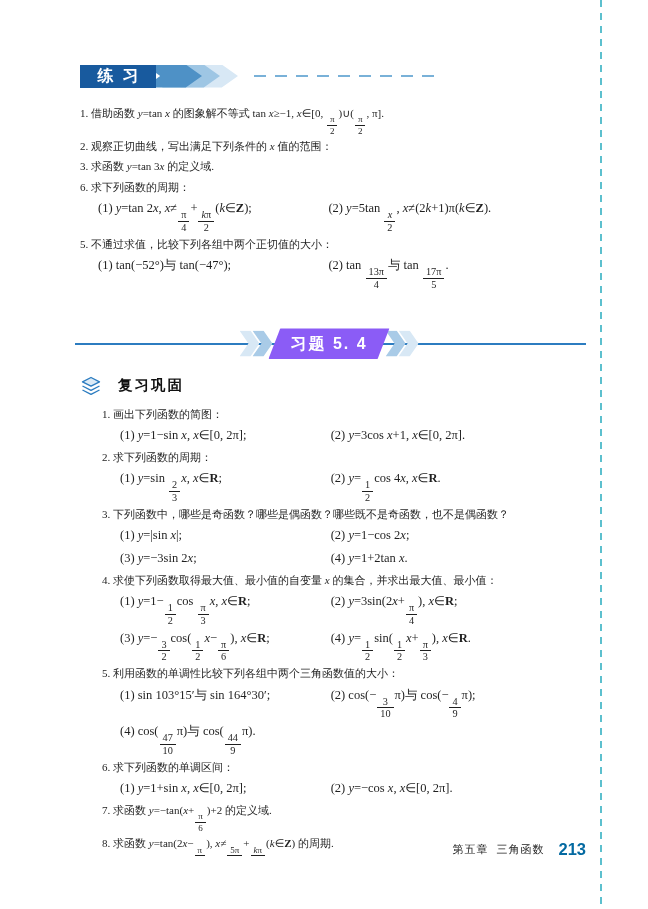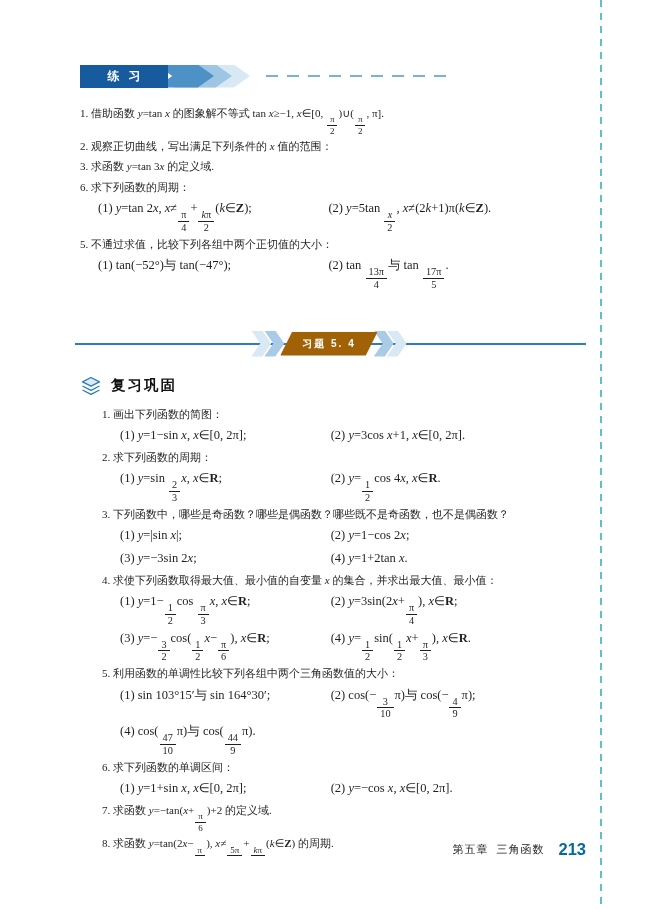--- a/index.html
+++ b/index.html
@@ -16,22 +16,22 @@
   .vdash {
     position:absolute; top:0; bottom:0; right:46px; width:2px;
     background:repeating-linear-gradient(180deg,#5cc0ce 0 7px, transparent 7px 13px);
   }
   .content { position:absolute; left:80px; right:70px; top:64px; }
 
   
   .practice-banner { display:flex; align-items:center; height:24px; margin-bottom:16px; }
   .pb-label {
     background:#185a9e; color:#fff;
-    font-family:"Liberation Sans", sans-serif; font-weight:bold; font-size:12px;
-    width:88px; height:23px; display:flex; align-items:center; justify-content:center;
+    font-family:"Liberation Sans", sans-serif; font-weight:bold; font-size:16px;
+    width:76px; height:23px; display:flex; align-items:center; justify-content:center;
     letter-spacing:9px; padding-left:9px; position:relative; z-index:4;
   }
   .arr { width:58px; height:23px; position:relative;
     clip-path:polygon(0 0,72% 0,100% 50%,72% 100%,0 100%,28% 50%); }
   .arr.a1 { background:#4e91c6; margin-left:-12px; z-index:3; }
   .arr.a2 { background:#9ec6e4; margin-left:-40px; z-index:2; }
   .arr.a3 { background:#d8e8f5; margin-left:-40px; z-index:1; }
   .pb-dashes { width:182px; height:2px; margin-left:16px;
     background:repeating-linear-gradient(90deg,#79b1d8 0 12px, transparent 12px 21px); }
 
@@ -58,29 +58,29 @@
     margin-top:-1px; background:#2c7cc0; }
   .eb { position:absolute; left:50%; top:50%; transform:translate(-50%,-50%);
     display:flex; align-items:center; }
   .ch { width:20px; height:26px;
     clip-path:polygon(0 0,55% 0,100% 50%,55% 100%,0 100%,45% 50%); }
   .ch.c1 { background:#d8e8f5; }
   .ch.c2 { background:#a9cbe7; margin-left:-7px; }
   .ch.c3 { background:#a9cbe7; }
   .ch.c4 { background:#d8e8f5; margin-left:-7px; }
   .eb-label {
-    background:#a16207; color:#fff;
-    font-family:"Liberation Sans", sans-serif; font-weight:bold; font-size:10px;
+    background:#8b5cf6; color:#fff;
+    font-family:"Liberation Sans", sans-serif; font-weight:bold; font-size:16px;
     padding:5px 22px; margin:16px -4px; position:relative; z-index:2;
     clip-path:polygon(12px 0,100% 0,calc(100% - 12px) 100%,0 100%);
     letter-spacing:2px;
   }
 
   
-  .review-header { display:flex; align-items:center; gap:9px; margin:8px 0 8px 0; }
+  .review-header { display:flex; align-items:center; gap:16px; margin:8px 0 8px 0; }
   .review-header .hd {
     font-family:"Liberation Sans", sans-serif; font-weight:bold; font-size:14.5px; color:#111;
     letter-spacing:2px;
   }
 
   
   .footer { position:absolute; right:62px; bottom:50px; display:flex;
     align-items:center; gap:4px; }
   .f-ch { font-family:"Liberation Sans", sans-serif; font-size:11px; color:#222; letter-spacing:1px; }
   .f-sec { font-family:"Liberation Sans", sans-serif; font-size:11px; color:#222; letter-spacing:1px; margin-left:4px; }

